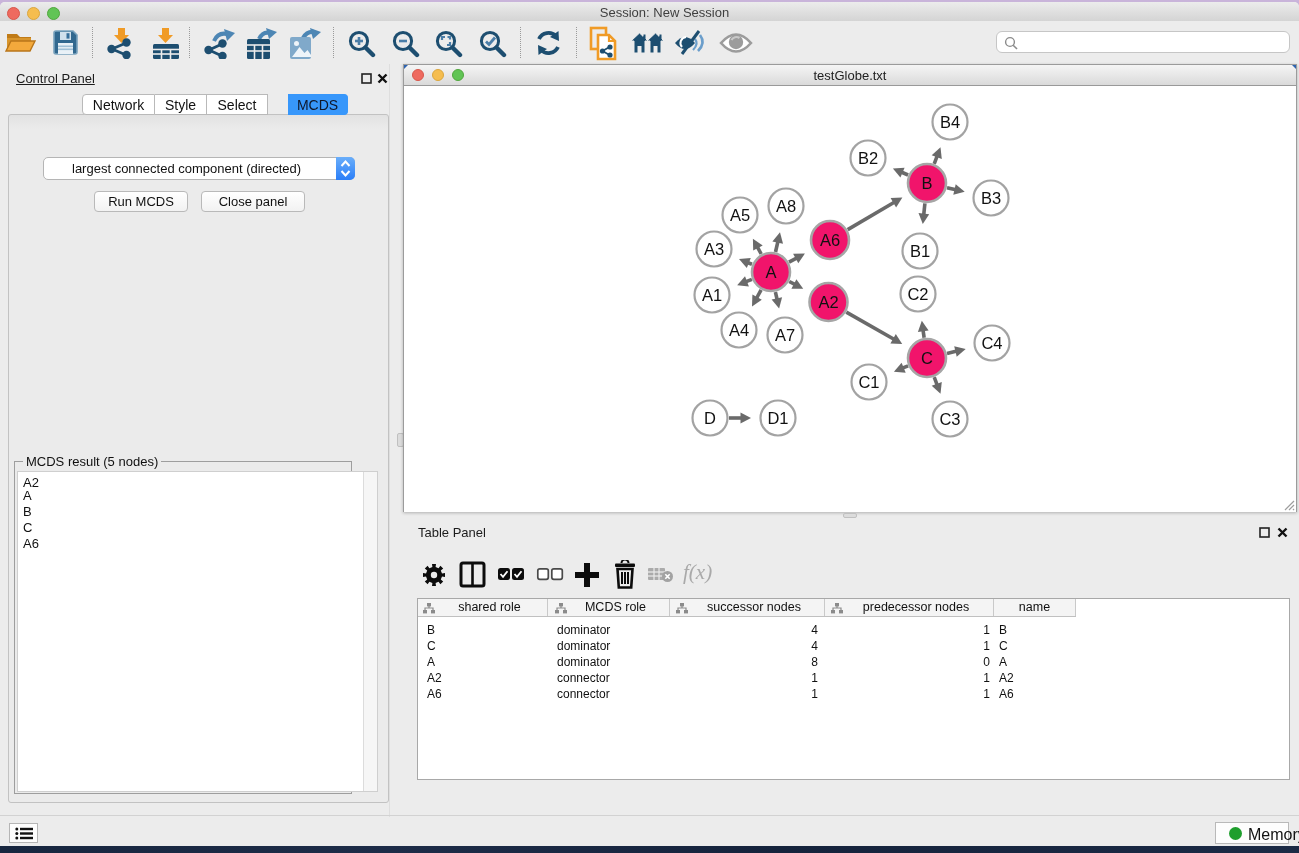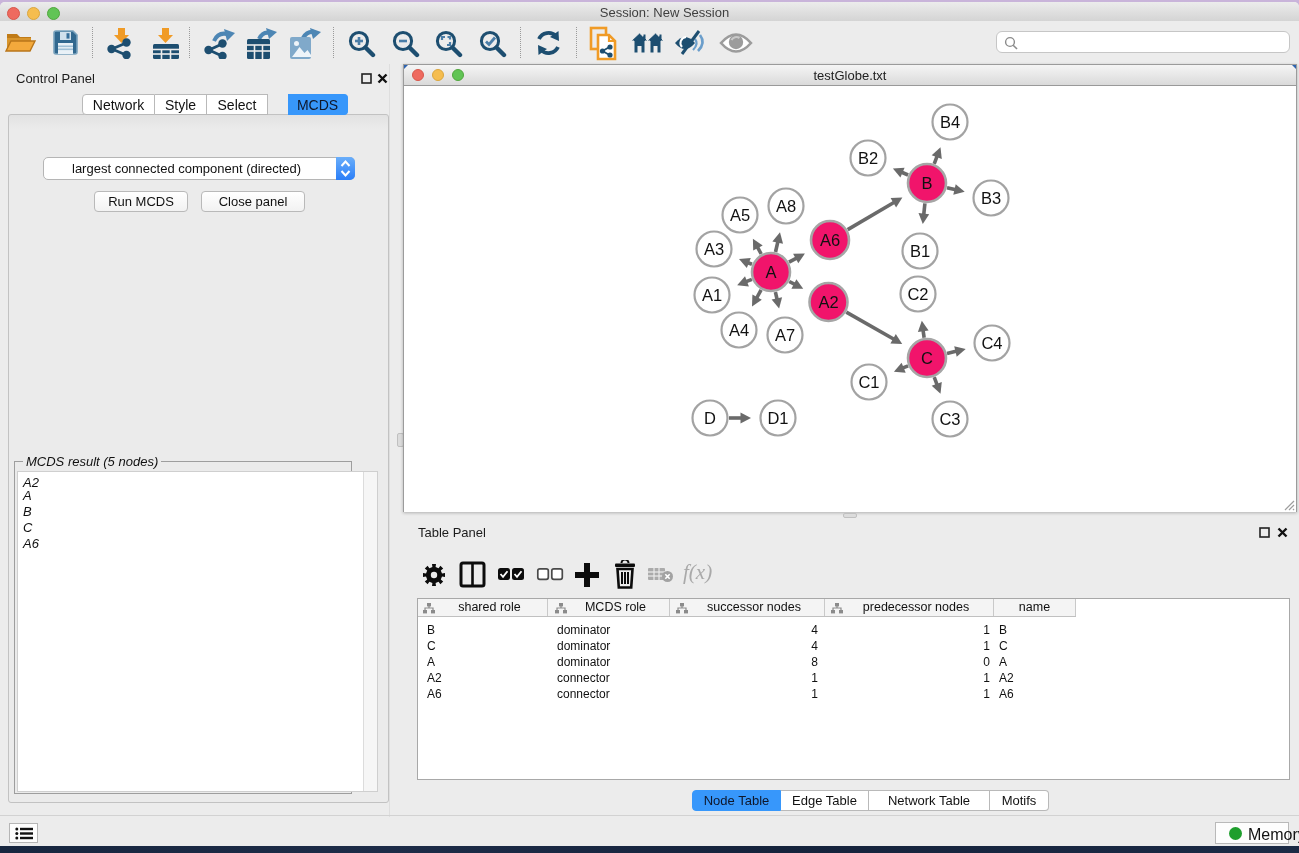--- a/index.html
+++ b/index.html
@@ -29,21 +29,21 @@
   border:1px solid #b9b9b9; border-left:none; text-align:center; }
 .tab.first { border-left:1px solid #b9b9b9; border-radius:4px 0 0 4px; }
 .tab.last { border-radius:0 4px 4px 0; }
 .tab.sel { background:#3797fb; color:#0f172a; border-color:#3797fb;margin-left:20px; }
 .combo { position:absolute; left:43px; top:93px; width:312px; height:23px; background:#fff;
   border:1px solid #b5b5b5; border-radius:5px; font-size:13px; color:#111; line-height:21px; }
 .combo .arr { position:absolute; right:-1px; top:-1px; width:19px; height:23px; border-radius:0 5px 5px 0;
   background:linear-gradient(#6aaefa,#2a7ef8); }
 .btn { position:absolute; height:21px; background:linear-gradient(#ffffff,#f2f2f2); border:1px solid #b9b9b9;
   border-radius:4px; font-size:13px; color:#111; text-align:center; line-height:19px; }
-.groupbox { position:absolute; left:14px; top:397px; width:338px; height:333px; border:1px solid #9e9e9e;font-style:italic; }
+.groupbox { position:absolute; left:14px; top:397px; width:338px; height:333px; border:1px solid #9e9e9e; }
 .grouplabel { position:absolute; left:8px; top:-8px; background:#ebebeb; padding:0 3px; font-size:13px; color:#111; }
 .mcdslist { position:absolute; left:2px; top:9px; width:361px; height:321px; background:#fff;
   border:1px solid #cfcfcf; font-size:13px; color:#111; }
 .mcdslist .sb { position:absolute; right:0; top:0; width:14px; height:100%; background:#f6f6f6; border-left:1px solid #dcdcdc; }
 .mrow { padding-left:5px; height:16px; line-height:16px; }
 
 .nw { position:absolute; left:403px; top:64px; width:894px; height:448px;
   border:1px solid #9b9b9b; background:#fff; box-shadow:0 1px 3px rgba(0,0,0,0.25); }
 .nw-title { position:absolute; left:0; top:0; width:892px; height:21px;
   background:linear-gradient(#f5f5f5,#dadada); border-bottom:1px solid #999; }
@@ -217,21 +217,21 @@
   </svg>
   <div class="searchbox">
     <svg class="abs" style="left:7px;top:4px" width="15" height="15" viewBox="0 0 15 15">
       <circle cx="6" cy="6" r="4.4" fill="none" stroke="#8b8b8b" stroke-width="1.4"></circle>
       <line x1="9.2" y1="9.2" x2="13" y2="13" stroke="#8b8b8b" stroke-width="1.6"></line>
     </svg>
   </div>
 </div>
 
 <div class="cp">
-  <div class="panel-title abs" style="left:16px;top:7px;">Control Panel</div>
+  <div class="panel-title abs" style="left:16px;top:7px;text-decoration:underline;">Control Panel</div>
   <svg class="abs" style="left:361px;top:9px" width="11" height="11" viewBox="0 0 11 11">
     <rect x="1" y="1" width="9" height="9" fill="none" stroke="#222" stroke-width="1.6"></rect>
   </svg>
   <svg class="abs" style="left:377px;top:9px" width="11" height="11" viewBox="0 0 11 11">
     <path d="M1.5,1.5 L9.5,9.5 M9.5,1.5 L1.5,9.5" stroke="#111" stroke-width="2.4"></path>
   </svg>
   <div class="cpbox"></div>
   <div class="tabs" style="left:82px;top:30px;">
     <div class="tab first" style="width:73px;">Network</div>
     <div class="tab" style="width:52px;">Style</div>
@@ -484,26 +484,20 @@
     <div class="trow" style="left:407px;top:39px;width:165px;text-align:right;">1</div>
     <div class="trow" style="left:407px;top:55px;width:165px;text-align:right;">0</div>
     <div class="trow" style="left:407px;top:71px;width:165px;text-align:right;">1</div>
     <div class="trow" style="left:407px;top:87px;width:165px;text-align:right;">1</div>
     <div class="trow" style="left:581px;top:23px;">B</div>
     <div class="trow" style="left:581px;top:39px;">C</div>
     <div class="trow" style="left:581px;top:55px;">A</div>
     <div class="trow" style="left:581px;top:71px;">A2</div>
     <div class="trow" style="left:581px;top:87px;">A6</div>
   </div>
-  <div class="btabs" style="left:269px;top:271px;">
-    <div class="tab first sel" style="font-size:13px;width:89px;">Node Table</div>
-    <div class="tab" style="font-size:13px;width:88px;">Edge Table</div>
-    <div class="tab" style="font-size:13px;width:121px;">Network Table</div>
-    <div class="tab last" style="font-size:13px;width:59px;">Motifs</div>
-  </div>
 </div>
 <div class="statusline"></div>
 <div class="listbtn">
   <svg style="position:absolute;left:5px;top:3px" width="18" height="13" viewBox="0 0 18 13">
     <g fill="#111">
       <circle cx="1.8" cy="2" r="1.5"></circle>
         <rect x="5" y="0.8" width="13" height="2.4"></rect>
       <circle cx="1.8" cy="6.5" r="1.5"></circle>
         <rect x="5" y="5.3" width="13" height="2.4"></rect>
       <circle cx="1.8" cy="11" r="1.5"></circle>

